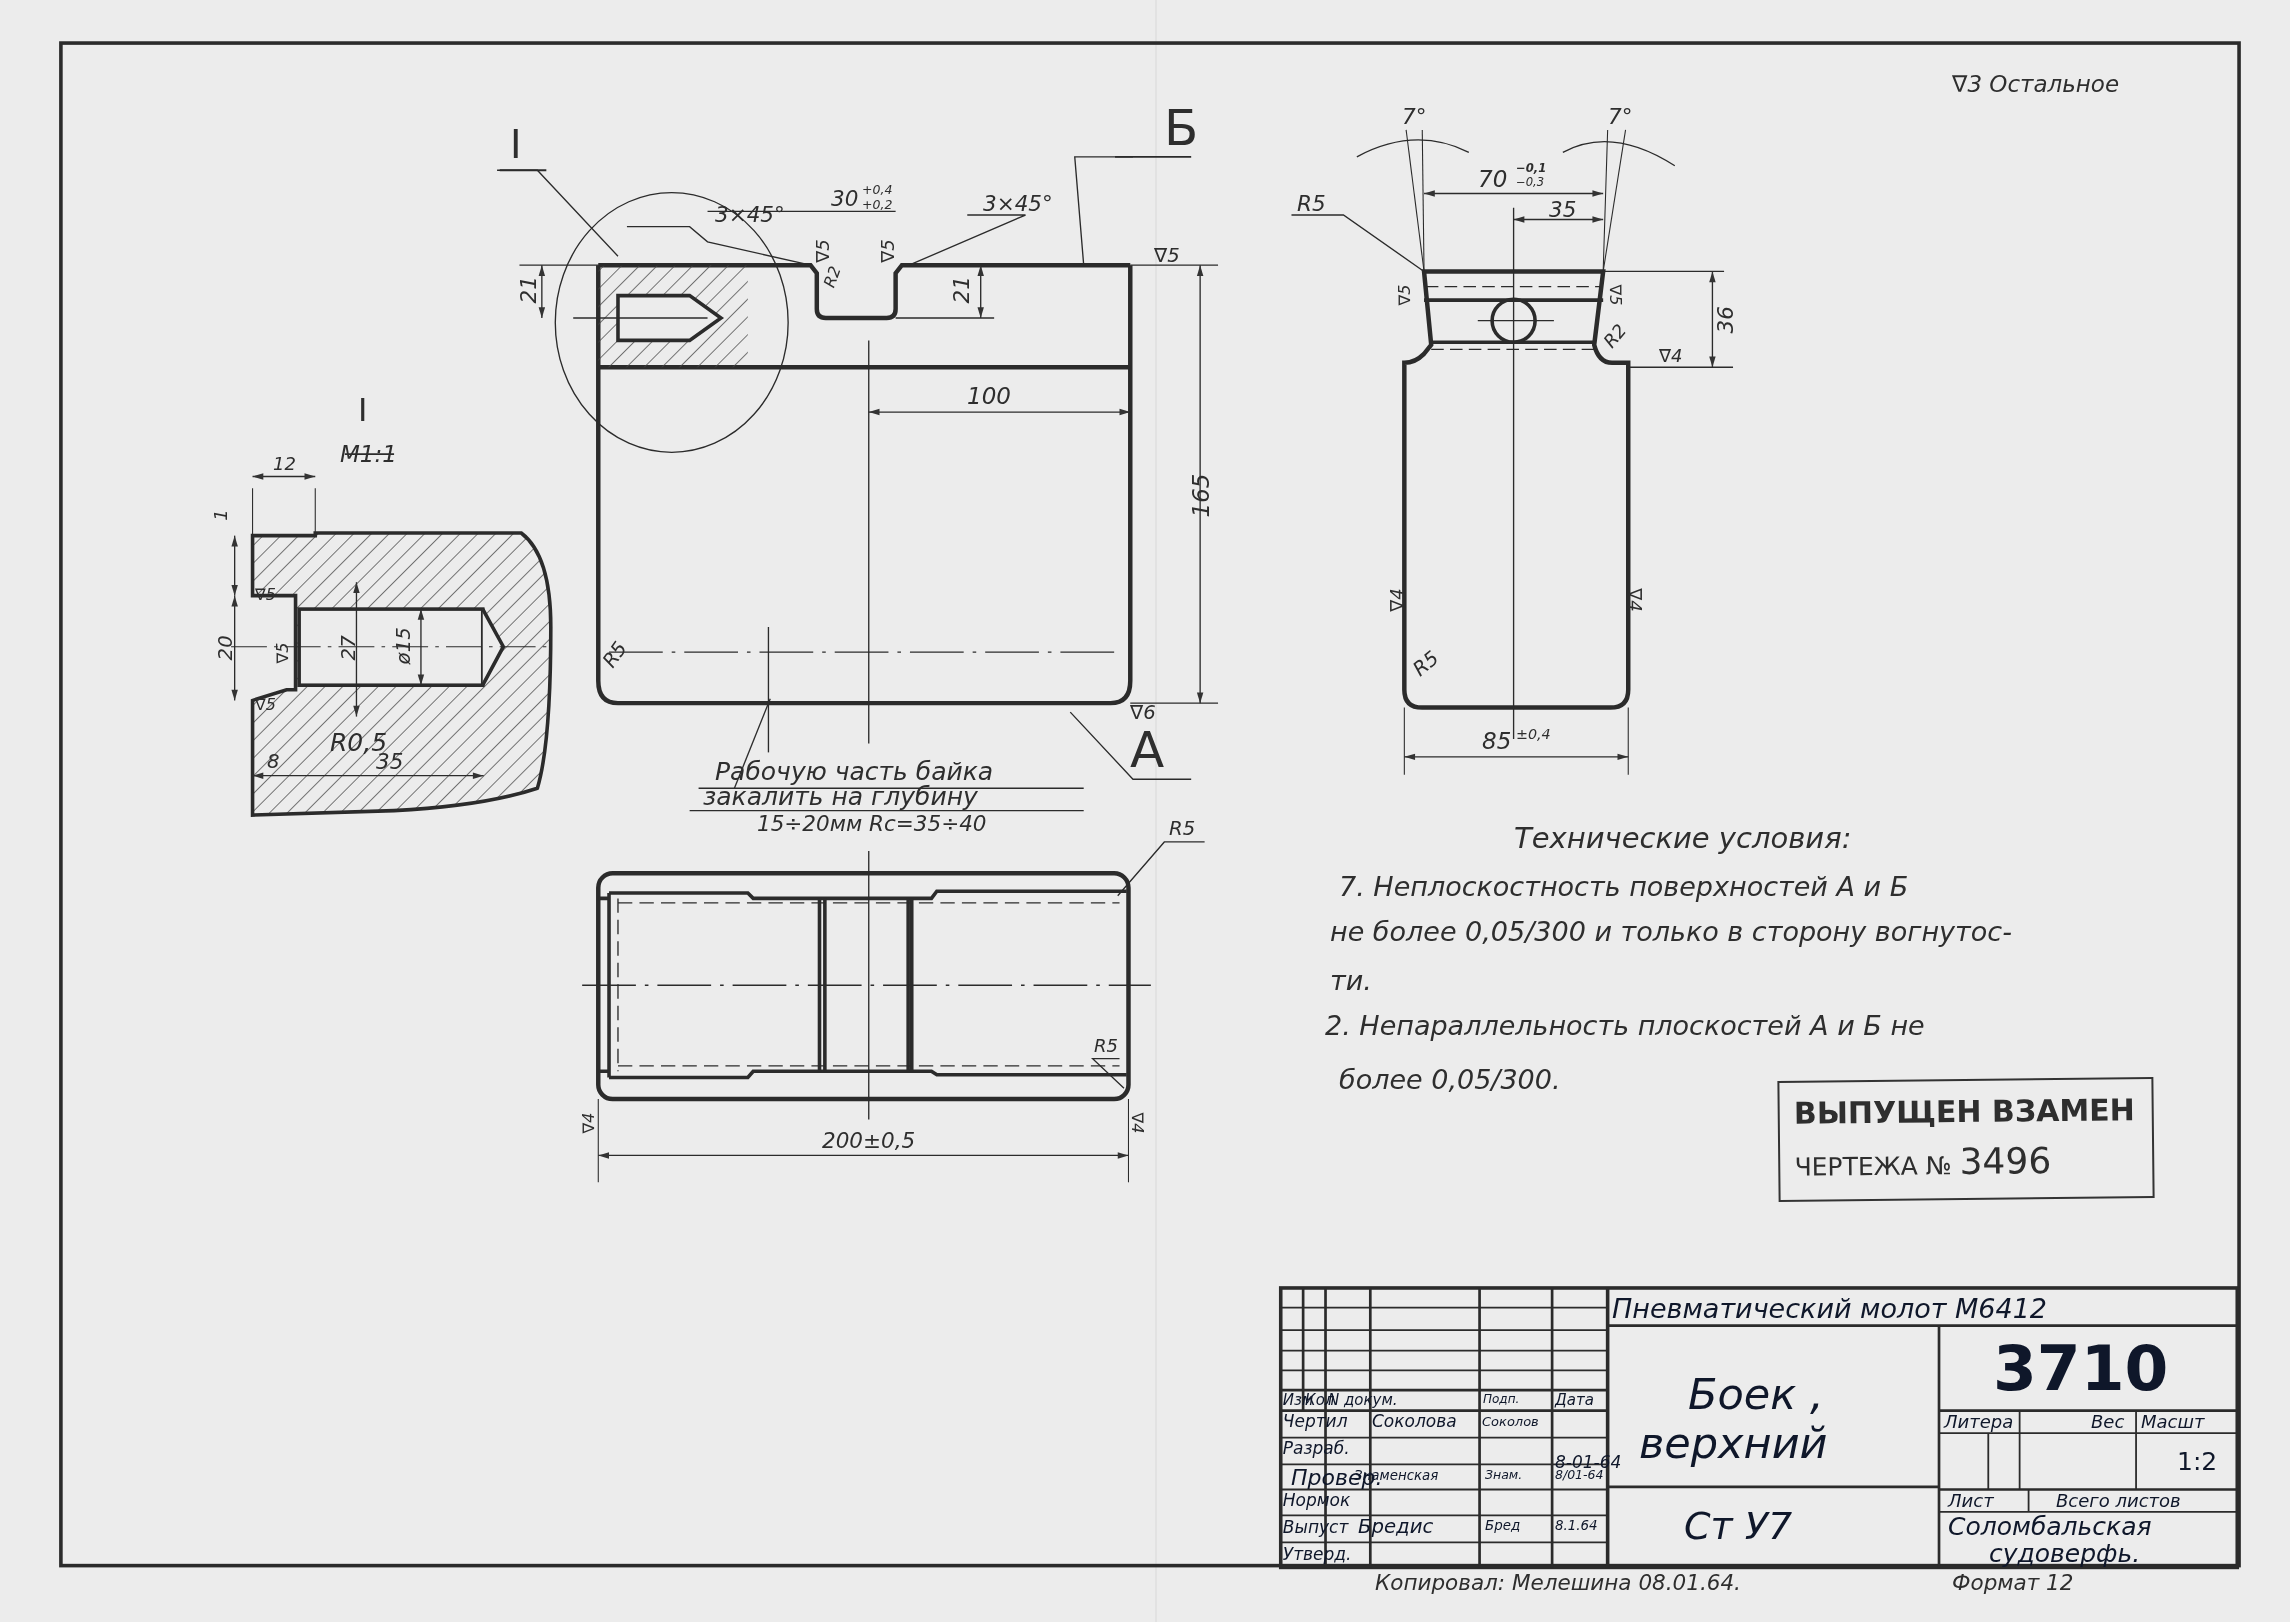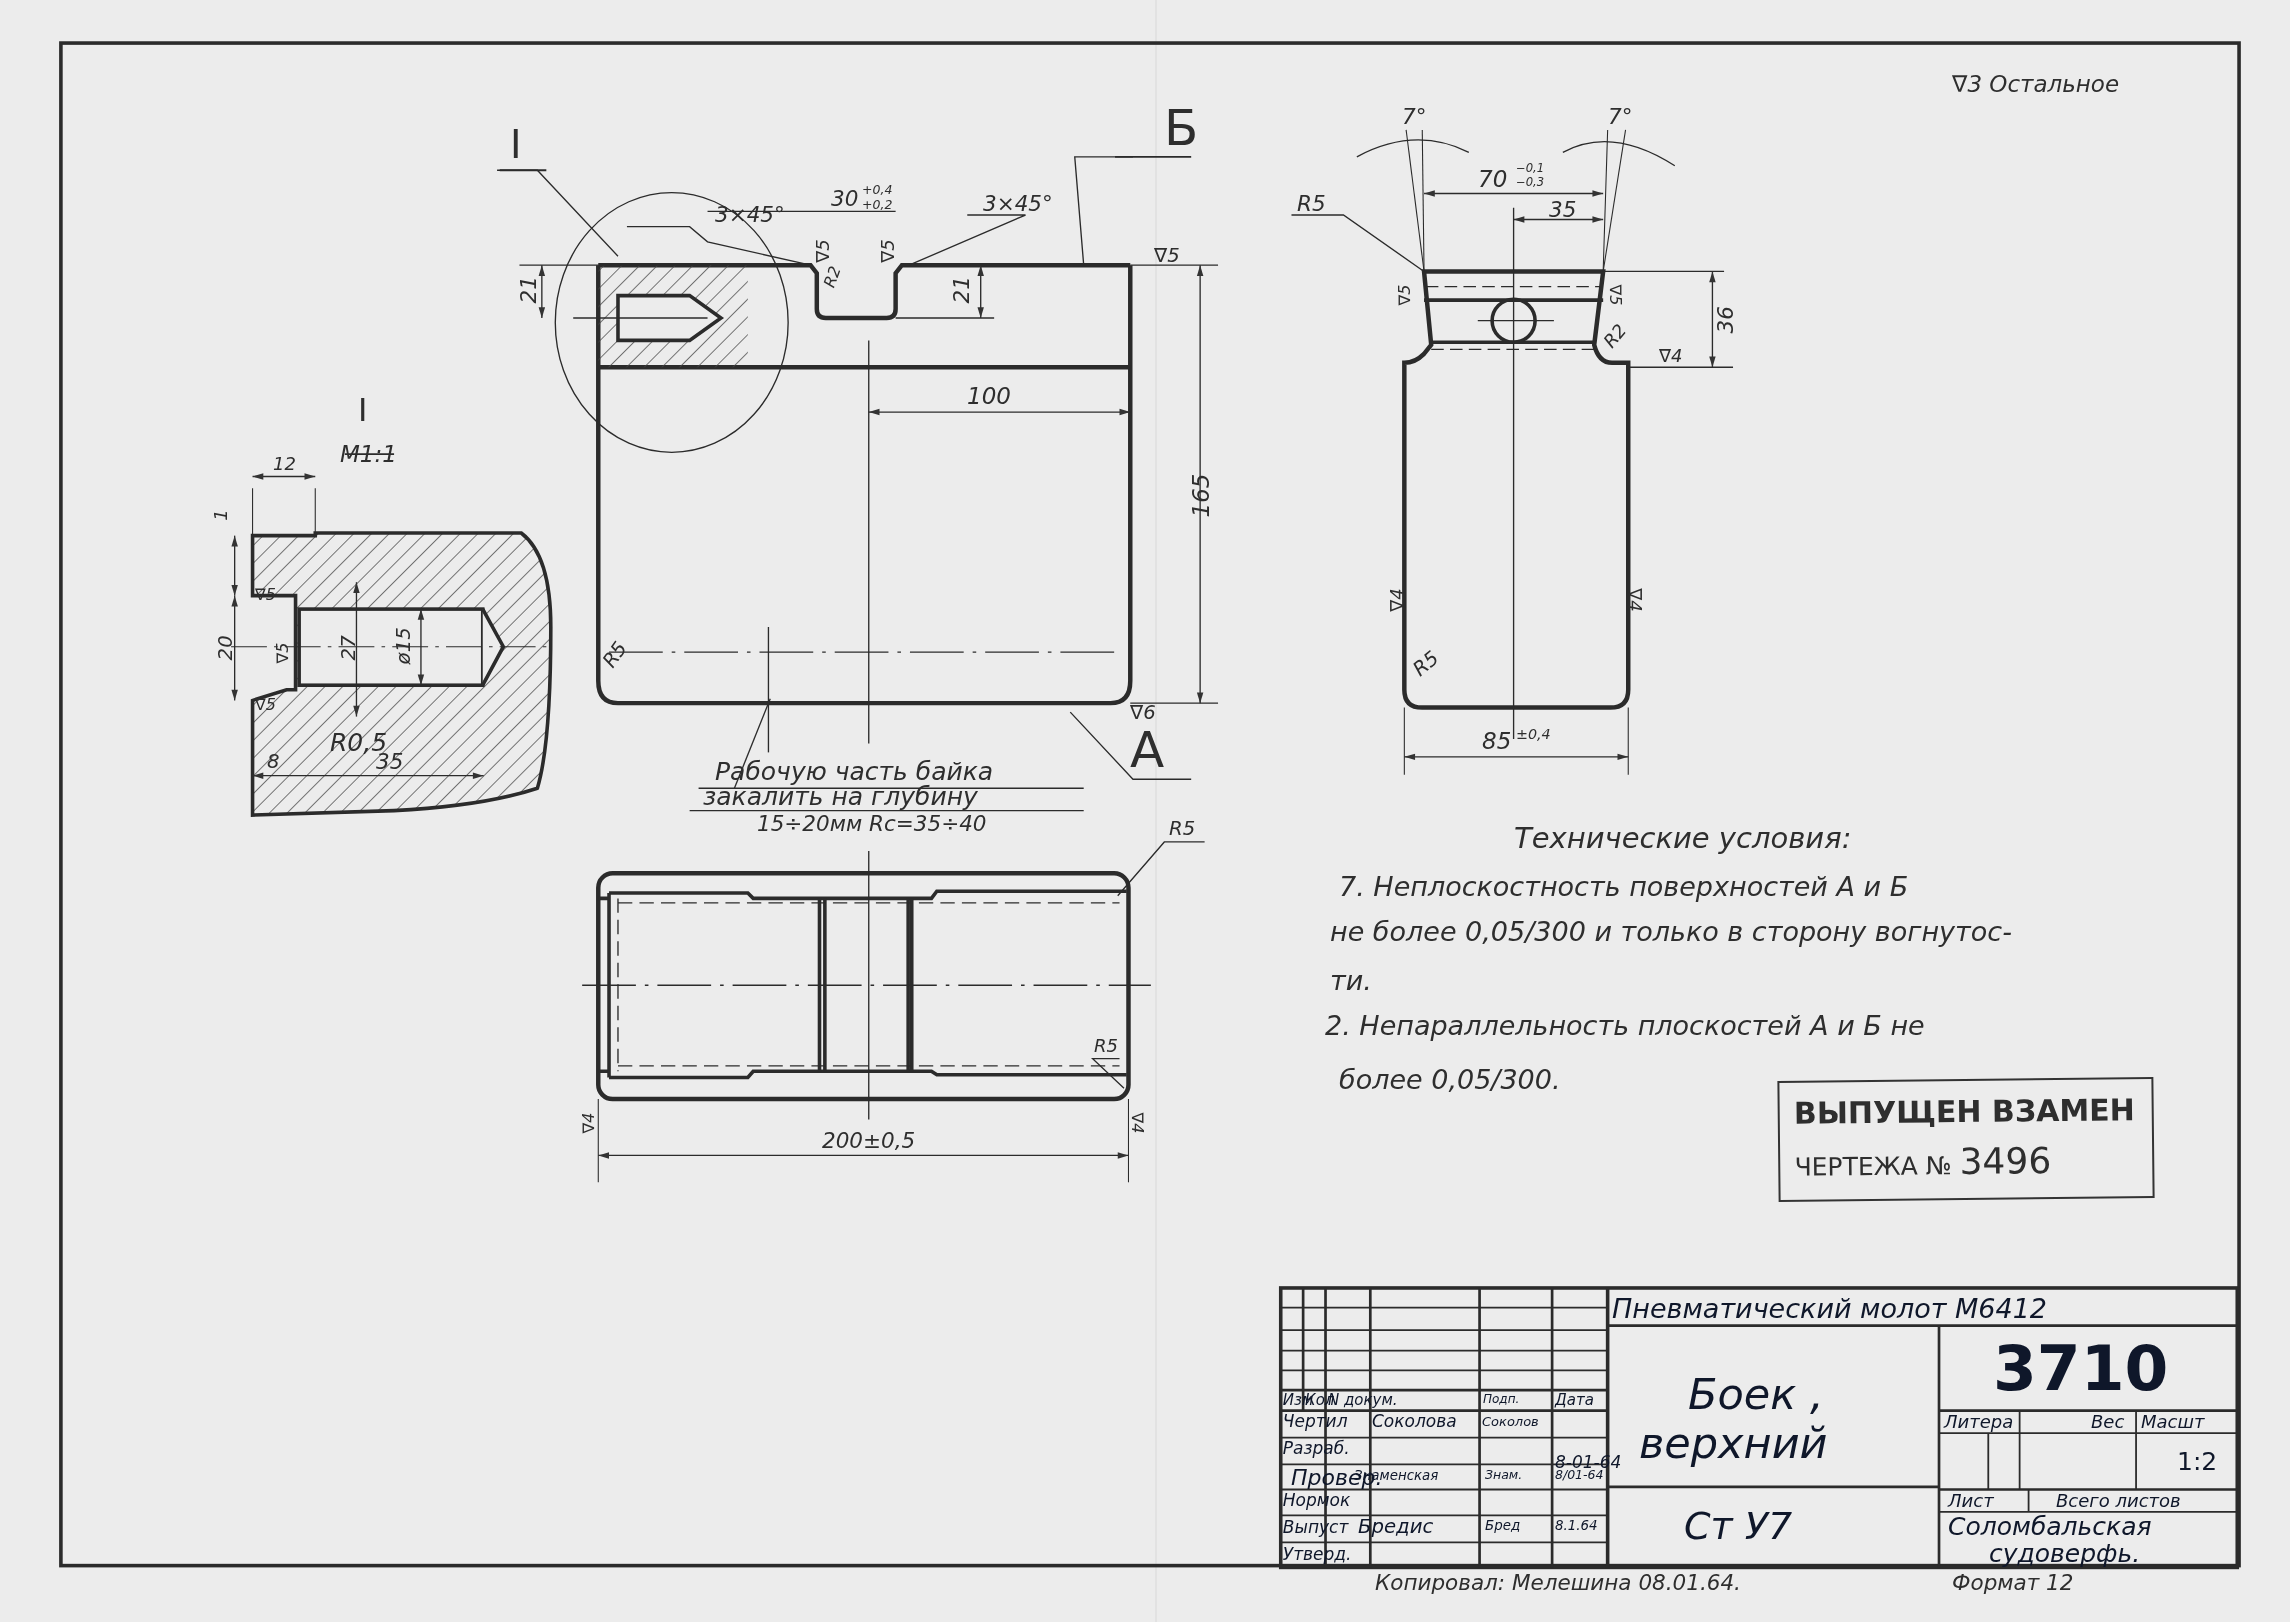--- a/index.html
+++ b/index.html
@@ -203,21 +203,21 @@
 <div class="t" style="left:255px;top:587px;font-size:16px;">∇5</div>
 <div class="t" style="left:273px;top:645px;font-size:16px;transform:rotate(-90deg);">∇5</div>
 <div class="t" style="left:255px;top:697px;font-size:16px;">∇5</div>
 <div class="t" style="left:330px;top:730px;font-size:25px;">R0,5</div>
 <div class="t" style="left:267px;top:752px;font-size:19.7px;">8</div>
 <div class="t" style="left:376px;top:751px;font-size:21.5px;">35</div>
 
 <div class="t" style="left:1402px;top:106px;font-size:21.5px;">7°</div>
 <div class="t" style="left:1608px;top:106px;font-size:21.5px;">7°</div>
 <div class="t" style="left:1478px;top:168px;font-size:23px;">70</div>
-<div class="t" style="left:1516px;top:163px;font-size:11.6px;">−0,1</div>
+<div class="t" style="left:1516px;top:163px;font-size:11.6px;font-weight:bold;">−0,1</div>
 <div class="t" style="left:1516px;top:177px;font-size:11.6px;">−0,3</div>
 <div class="t" style="left:1549px;top:199px;font-size:21.5px;">35</div>
 <div class="t" style="left:1297px;top:193px;font-size:21.5px;">R5</div>
 <div class="t" style="left:1603px;top:327px;font-size:18px;transform:rotate(-50deg);">R2</div>
 <div class="t" style="left:1712px;top:309px;font-size:21.5px;transform:rotate(-90deg);">36</div>
 <div class="t" style="left:1395px;top:287px;font-size:16px;transform:rotate(-90deg);">∇5</div>
 <div class="t" style="left:1605px;top:287px;font-size:16px;transform:rotate(90deg);">∇5</div>
 <div class="t" style="left:1659px;top:347px;font-size:18px;">∇4</div>
 <div class="t" style="left:1385px;top:591px;font-size:18px;transform:rotate(-90deg);">∇4</div>
 <div class="t" style="left:1623px;top:591px;font-size:18px;transform:rotate(90deg);">∇4</div>

